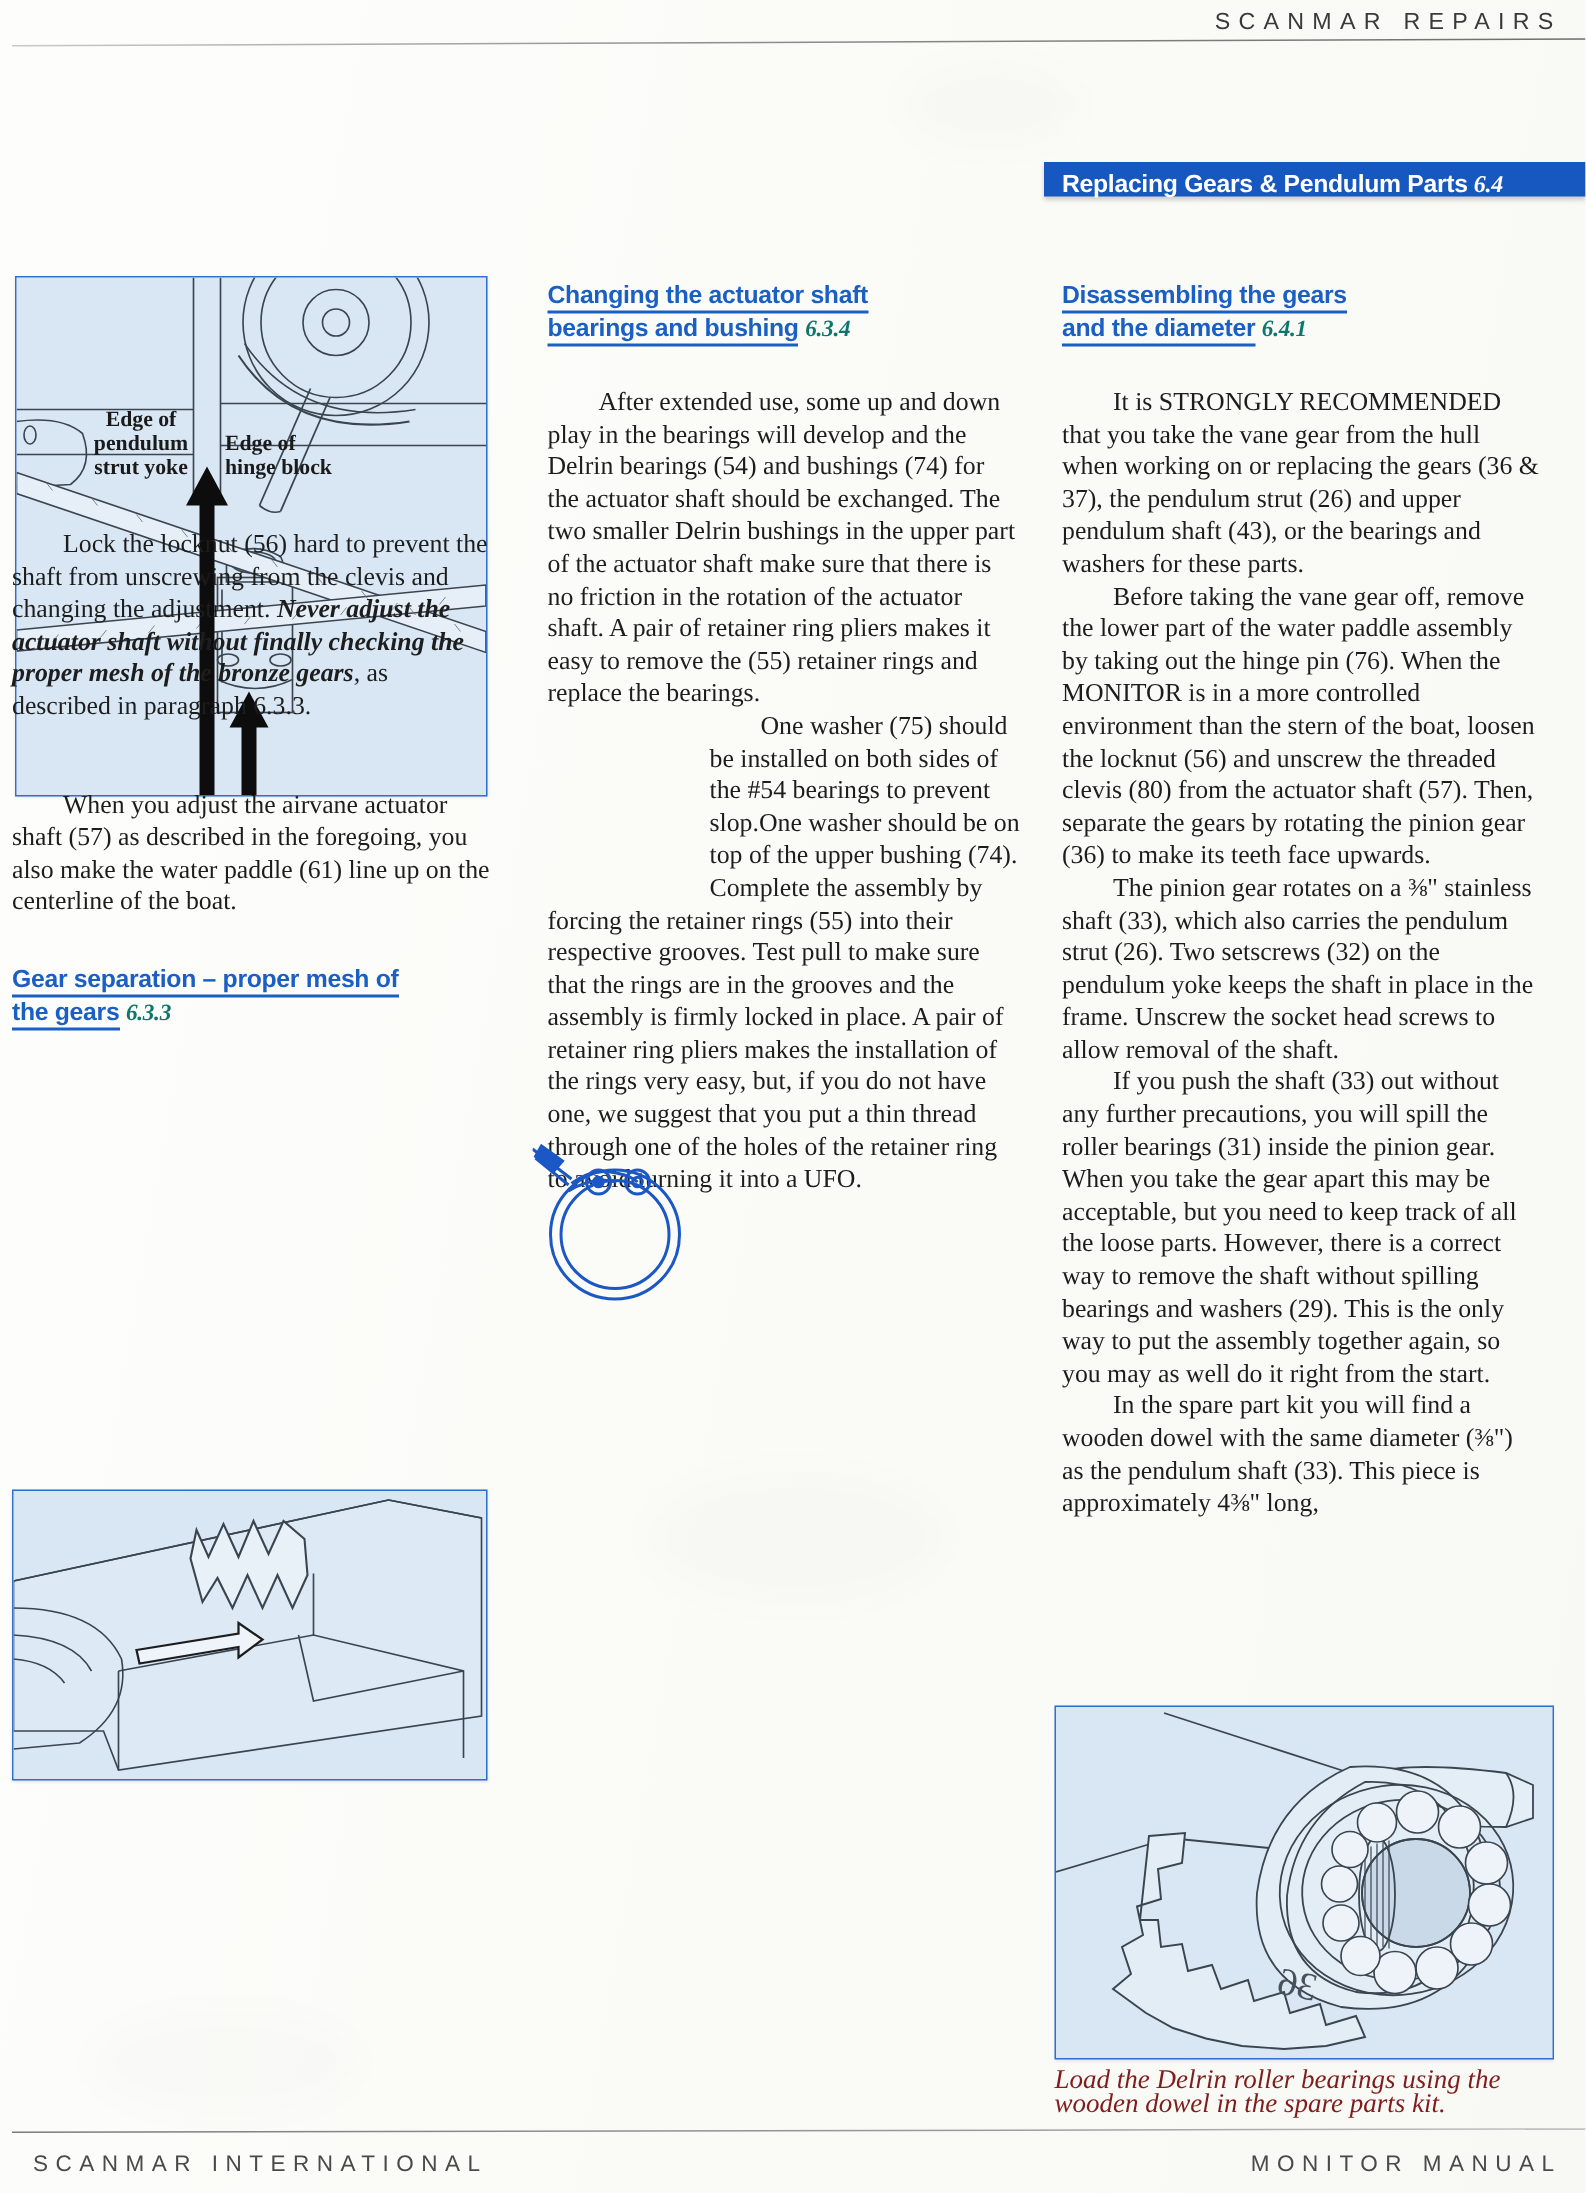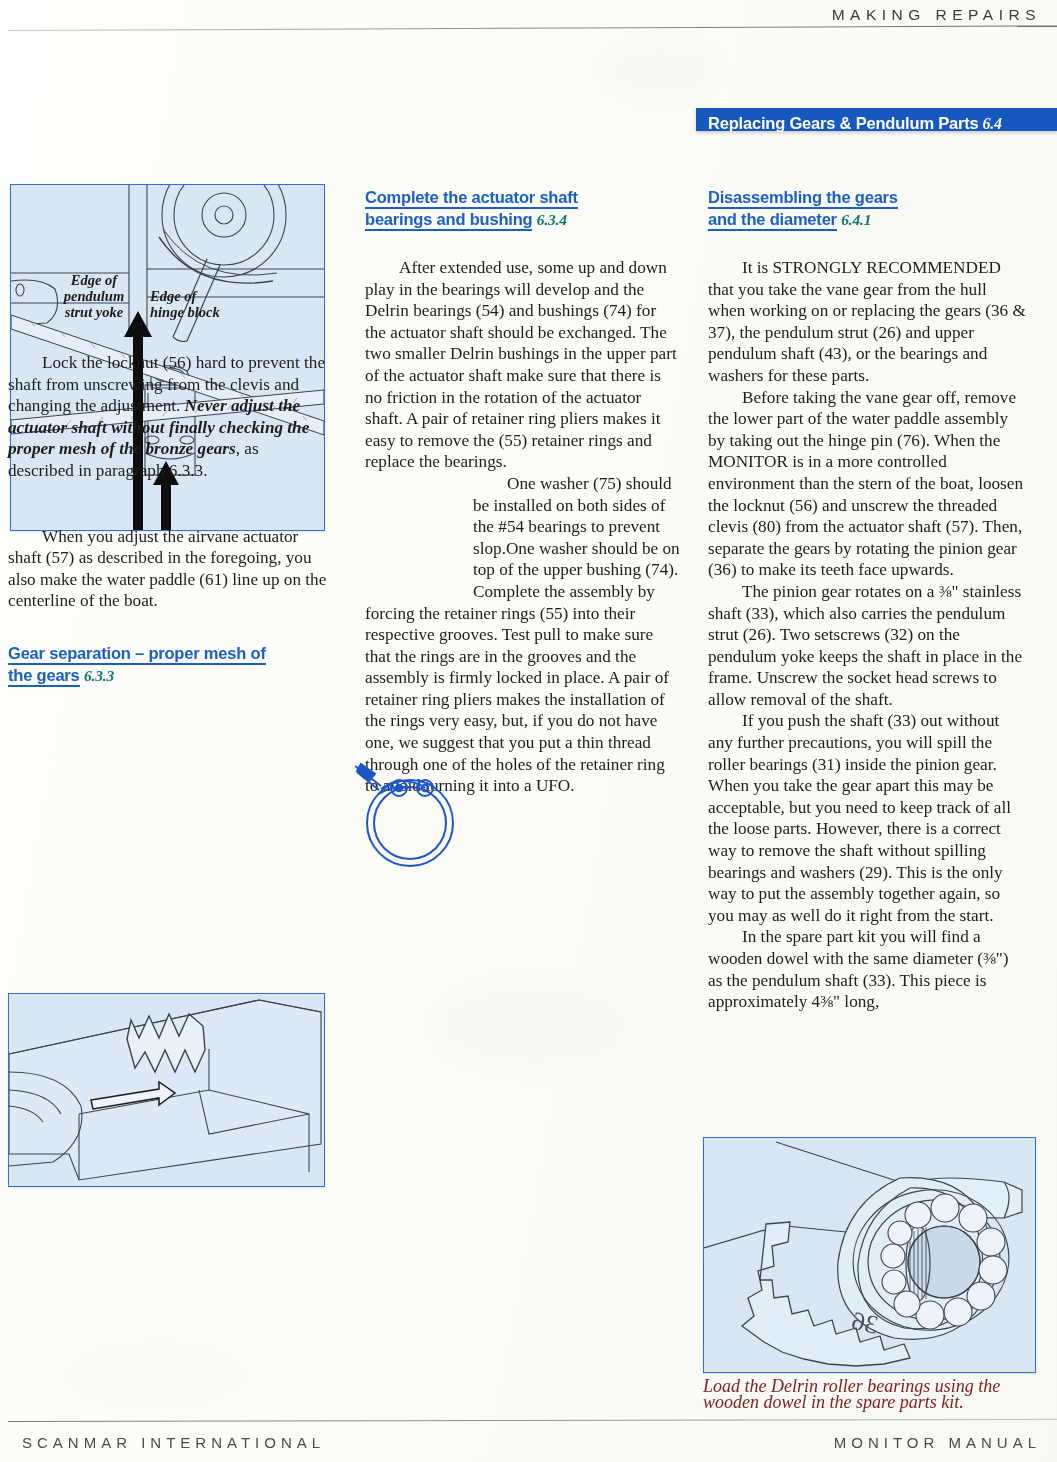--- a/index.html
+++ b/index.html
@@ -142,21 +142,20 @@
   .fig-3 {
     position: absolute;
     left: 703px; top: 1137px;
     width: 331px; height: 234px;
   }
   .figure svg { display: block; width: 100%; height: 100%; }
 
   .fig-label {
     position: absolute;
     font-family: "Liberation Serif","DejaVu Serif", serif;
-    font-style: italic;
     font-weight: bold;
     font-size: 14.5px;
     line-height: 16px;
     color: #1a1a1a;
     text-align: center;
     white-space: pre-line;
   }
   .fig-label-a { left: 48px; top: 272px; width: 92px; }
   .fig-label-b { left: 150px; top: 288px; width: 92px; text-align: left;}
 
@@ -215,21 +214,21 @@
     background: rgba(0,0,0,0.012);
     border-radius: 50%;
     filter: blur(12px);
   }
 </style>
 </head>
 <body>
 
 <div class="page">
 
-  <div class="running-head">MAKING REPAIRS</div>
+  <div class="running-head">SCANMAR REPAIRS</div>
   <div class="head-rule"></div>
 
   <div class="section-banner">
     <div class="banner-inner">
       <span>Replacing Gears &amp; Pendulum Parts</span><span class="banner-num">6.4</span>
     </div>
   </div>
 
   <div class="figure fig-1">
     <svg viewBox="0 0 313 345" preserveAspectRatio="none">
@@ -329,21 +328,21 @@
 
       <g stroke="#1d1d1d" stroke-width="1.5" fill="#eef4fa">
         <path d="M82 106 L150 95 L150 88 L166 99 L150 111 L150 104 L84 115 Z"></path>
       </g>
     </svg>
   </div>
 
 
   <div class="col col-2">
     <p class="heading">
-      <span class="h-line">Complete the actuator shaft</span><br>
+      <span class="h-line">Changing the actuator shaft</span><br>
       <span class="h-line">bearings and bushing</span> <span class="h-num">6.3.4</span>
     </p>
 
     <div class="gap-sm"></div>
 
     <p class="body">After extended use, some up and down play in the bearings will develop and the Delrin bearings (54) and bushings (74) for the actuator shaft should be exchanged.  The two smaller Delrin bushings in the upper part of the actuator shaft make sure that there is no friction in the rotation of the actuator shaft.  A pair of retainer ring pliers makes it easy to remove the (55) retainer rings and replace the bearings.</p>
 
     <p class="body">
       <span class="wrap-box"></span><span>One washer (75) should be installed on both sides of the #54 bearings to prevent slop.One washer should be on top of the upper bushing (74). Complete the assembly by forcing the retainer rings (55) into their respective grooves. Test pull to make sure that the rings are in the grooves and the assembly is firmly locked in place. A pair of retainer ring pliers makes the installation of the rings very easy, but, if you do not have one, we suggest that you put a thin thread through one of the holes of the retainer ring to avoid turning it into a UFO.</span>
     </p>

